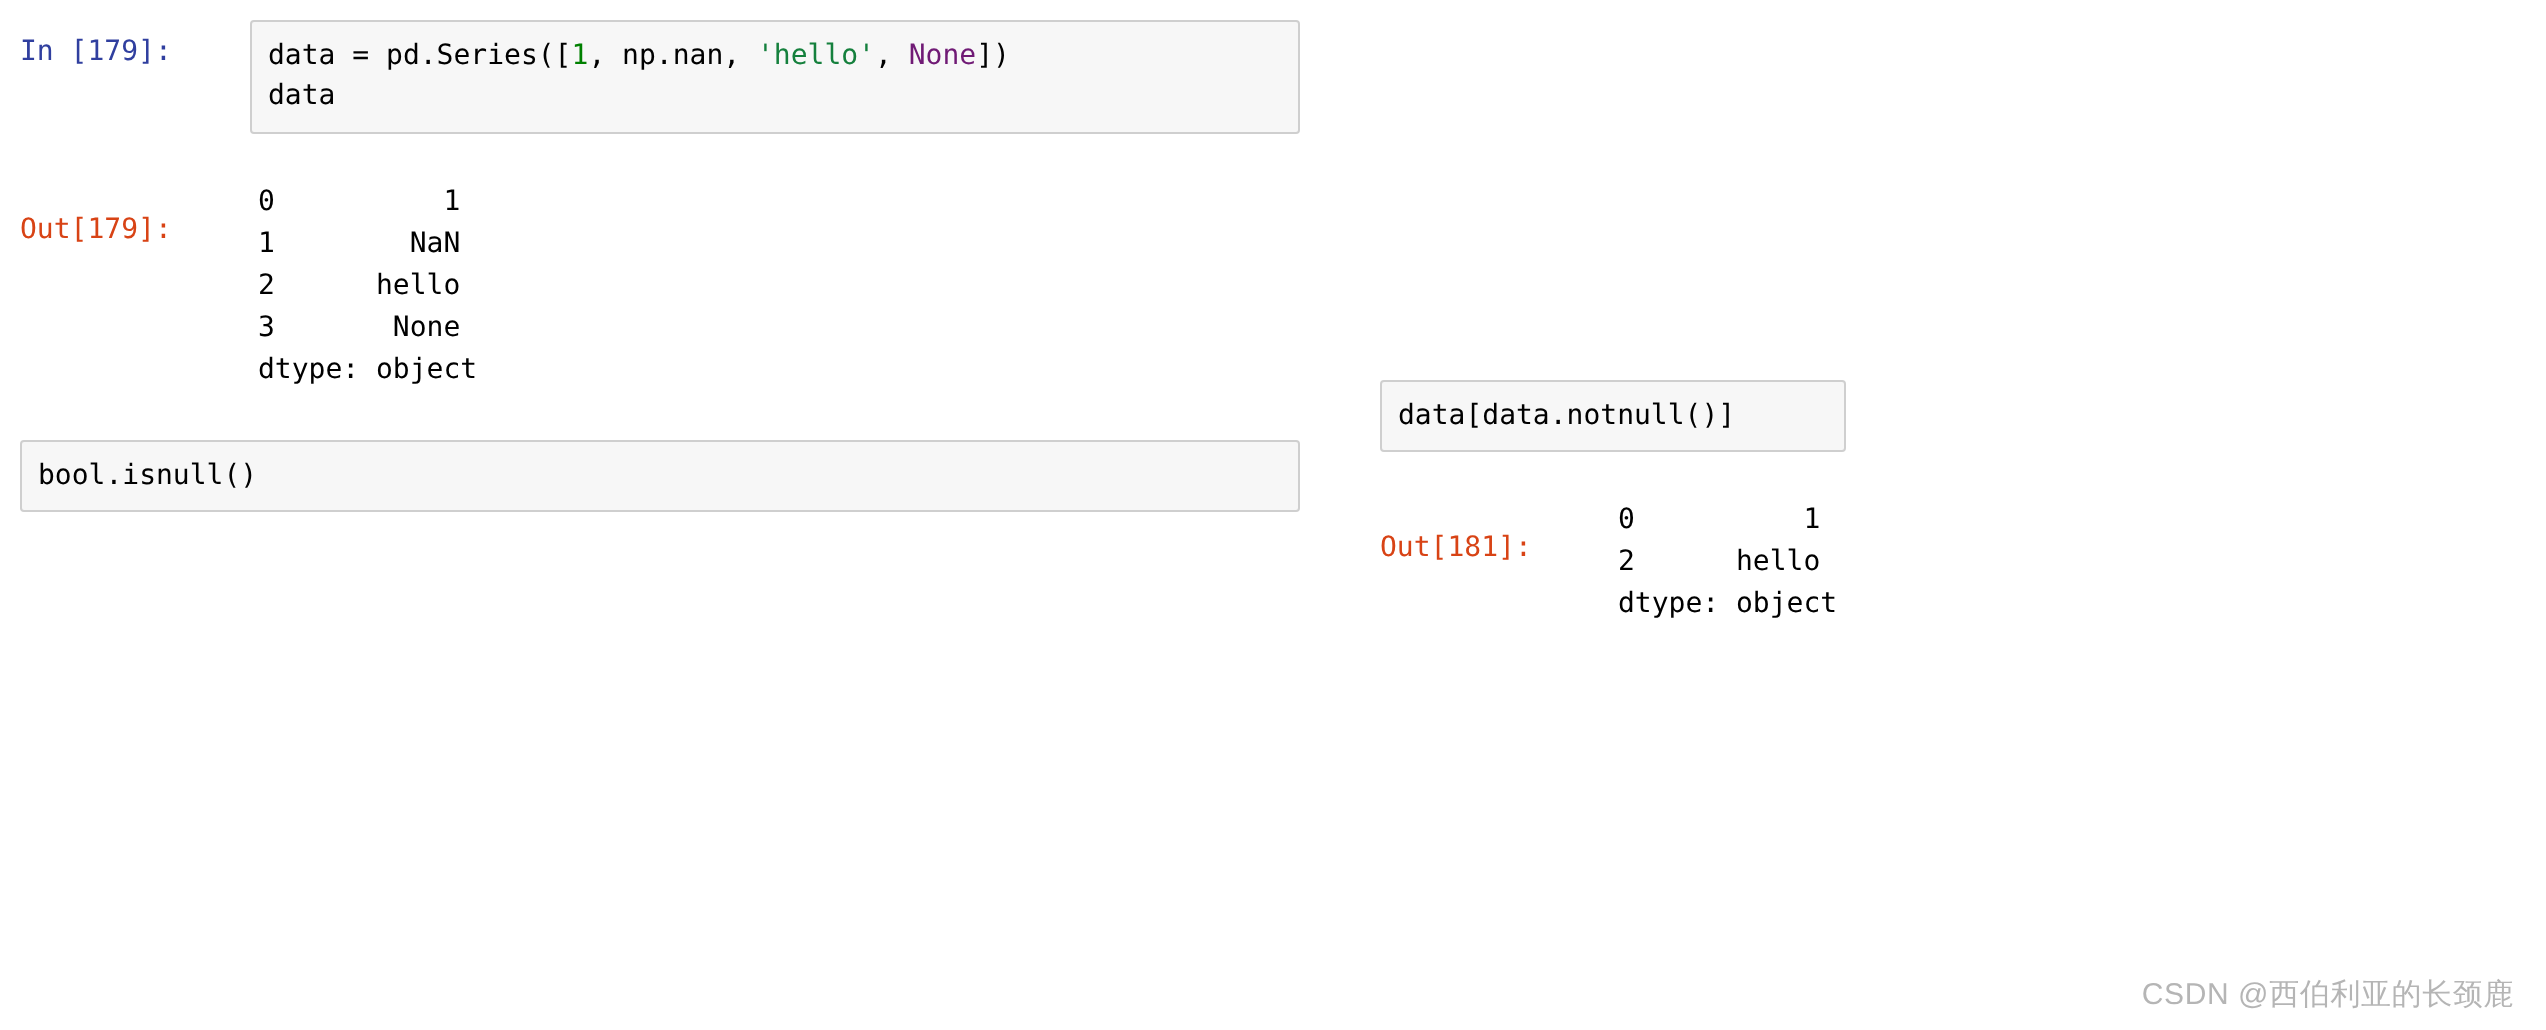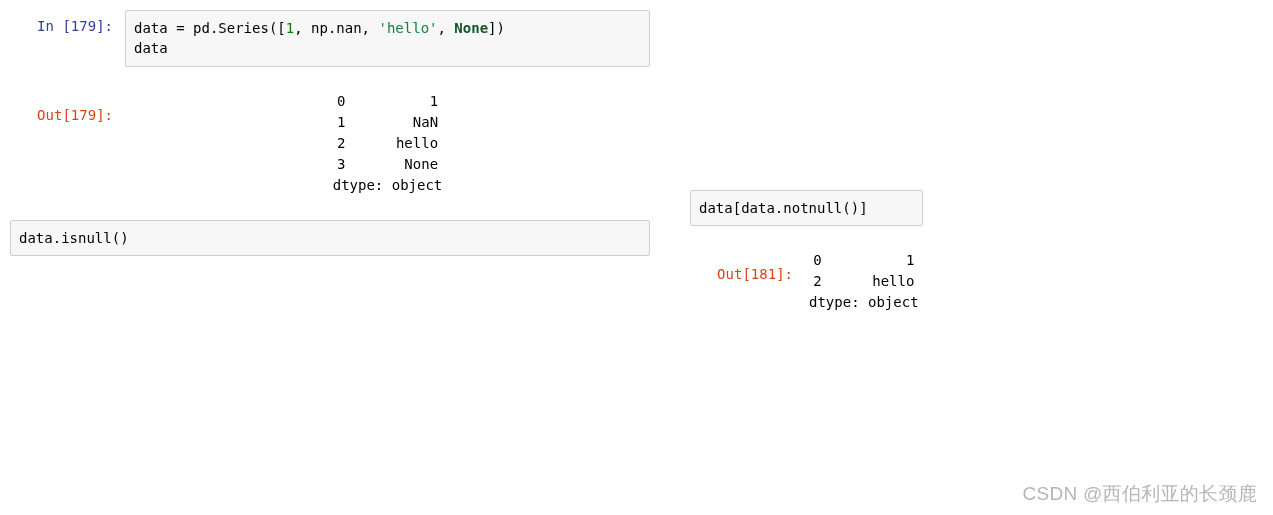--- a/index.html
+++ b/index.html
@@ -26,21 +26,20 @@
       padding-left: 40px;
     }
     .cell {
       display: flex;
       align-items: flex-start;
       margin-bottom: 18px;
     }
     .prompt {
       width: 115px;
       min-width: 115px;
-      text-align: right;
       padding-right: 12px;
       padding-top: 8px;
       font-family: "DejaVu Sans Mono", Menlo, Consolas, monospace;
     }
     .prompt-in {
       color: #303F9F;
     }
     .prompt-out {
       color: #D84315;
     }
@@ -56,35 +55,34 @@
       font-family: "DejaVu Sans Mono", Menlo, Consolas, monospace;
       white-space: pre;
       line-height: 1.45;
     }
     .output-area {
       flex: 1;
       padding: 6px 4px;
       font-family: "DejaVu Sans Mono", Menlo, Consolas, monospace;
       white-space: pre;
       line-height: 1.5;
-      text-align: center;
     }
     .cell-out .prompt {
       padding-top: 6px;
       margin-top: 16px;
     }
     .tk-str { color: #15803d; }
-    .tk-kw { color: #14532d; font-weight: bold; }
+    .tk-kw { color: #701a75; font-weight: normal; }
     .tk-num { color: #008000; }
     .watermark {
       position: absolute;
       right: 16px;
       bottom: 8px;
       font-family: sans-serif;
-      font-size: 19px;
+      font-size: 15px;
       color: rgba(120,120,120,0.55);
       letter-spacing: 0.3px;
     }
   </style>
 </head>
 <body>
 
 <div class="columns">
   <div class="left-col">
 
@@ -97,21 +95,21 @@
     <div class="cell cell-out">
       <div class="prompt"><span class="prompt-out">Out</span><span class="prompt-out">[</span><span class="prompt-out prompt-num">179</span><span class="prompt-out">]:</span></div>
       <div class="output-area">0          1
 1        NaN
 2      hello
 3       None
 dtype: object</div>
     </div>
 
     <div class="cell cell-in">
-      <div class="input-area">data.isnull()</div>
+      <div class="input-area">bool.isnull()</div>
     </div>
 
 
   </div>
 
   <div class="right-col">
 
     <div class="cell cell-in">
       <div class="input-area">data[data.notnull()]</div>
     </div>

